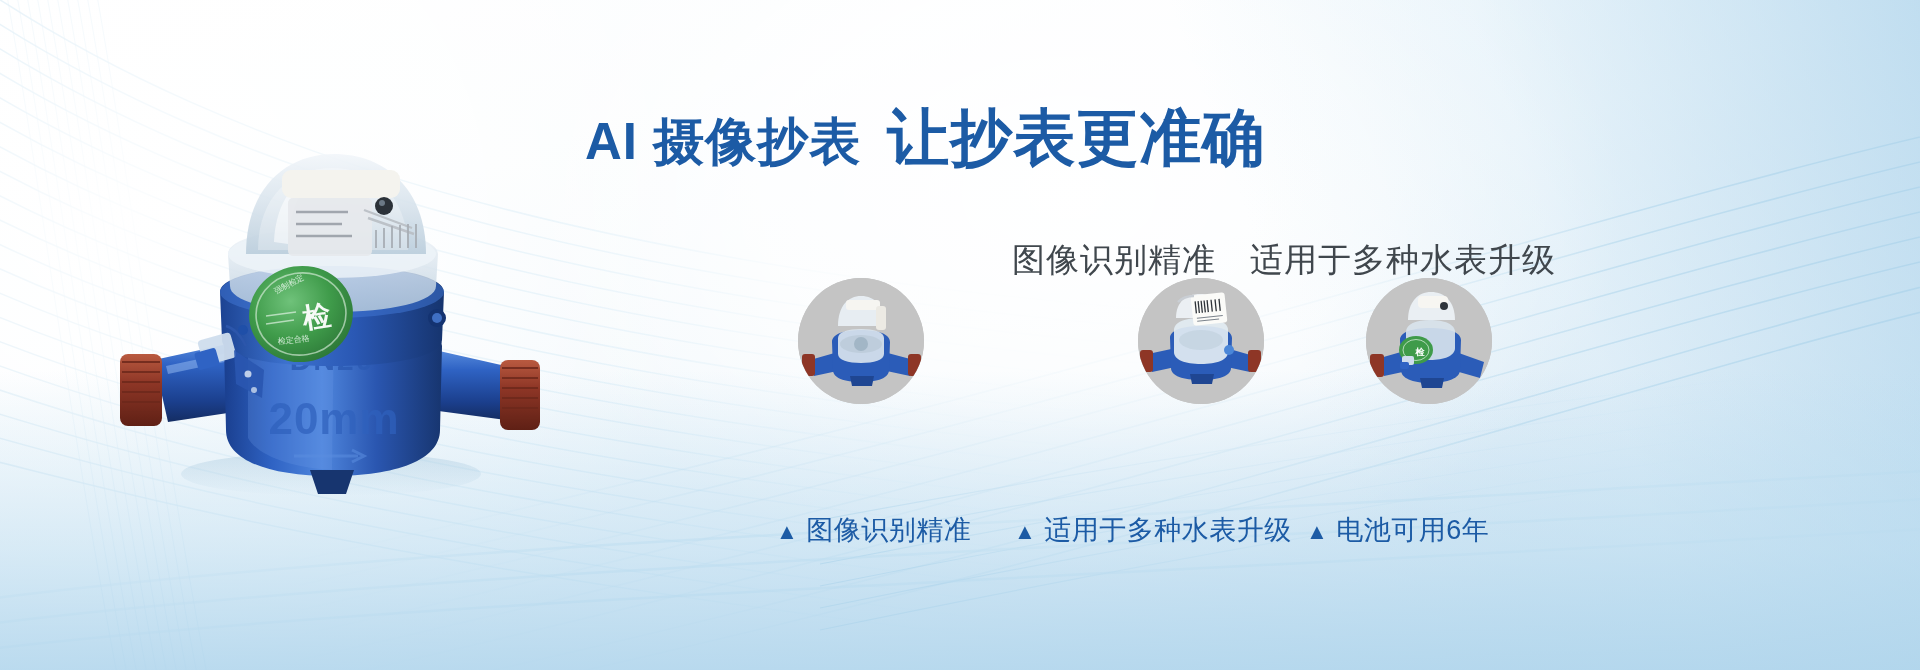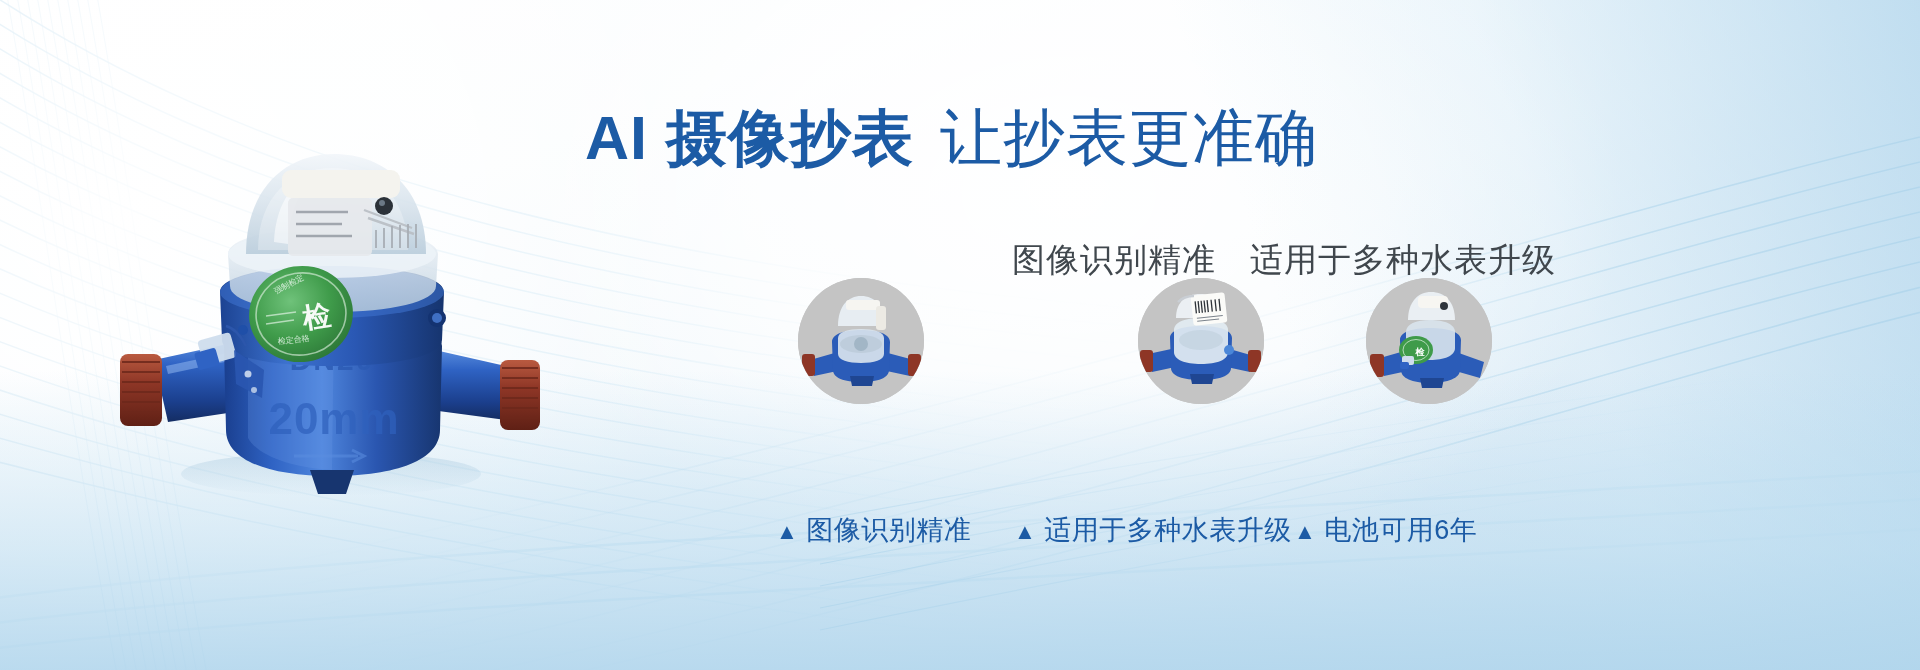--- a/index.html
+++ b/index.html
@@ -54,29 +54,29 @@
   .product-main svg { width: 100%; height: 100%; display: block; }
 
   
   .headline {
     position: absolute;
     left: 585px; top: 96px;
     width: 900px;
     white-space: nowrap;
   }
   .headline .h-main {
-    font-size: 61px;
+    font-size: 51px;
     font-weight: bold;
     color: #1c5ba5;
     letter-spacing: 1px;
     line-height: 1;
   }
   .headline .h-sub {
     font-size: 62px;
-    font-weight: normal;
+    font-weight: bold;
     color: #1c5ba5;
     letter-spacing: 1px;
     margin-left: 26px;
   }
   .subhead {
     position: absolute;
     left: 1012px; top: 238px;
     font-size: 33px;
     color: #40474d;
     letter-spacing: 1px;
@@ -113,21 +113,21 @@
     position: absolute;
     top: 0;
     font-size: 27px;
     color: #1c5ba5;
     white-space: nowrap;
     letter-spacing: 0.5px;
   }
   .feature .tri { margin-right: 8px; font-size: 22px; }
   .feature-0 { left: 6px; }
   .feature-1 { left: 244px; }
-  .feature-2 { left: 524px; }
+  .feature-2 { left: 536px; }
 </style>
 </head>
 <body>
 
 <div id="banner">
 
   <div class="bg-layer">
     <svg class="bg-svg" viewBox="0 0 1920 670" preserveAspectRatio="none">
       <defs>
         <linearGradient id="lineFadeA" x1="0" y1="0" x2="1" y2="0">

